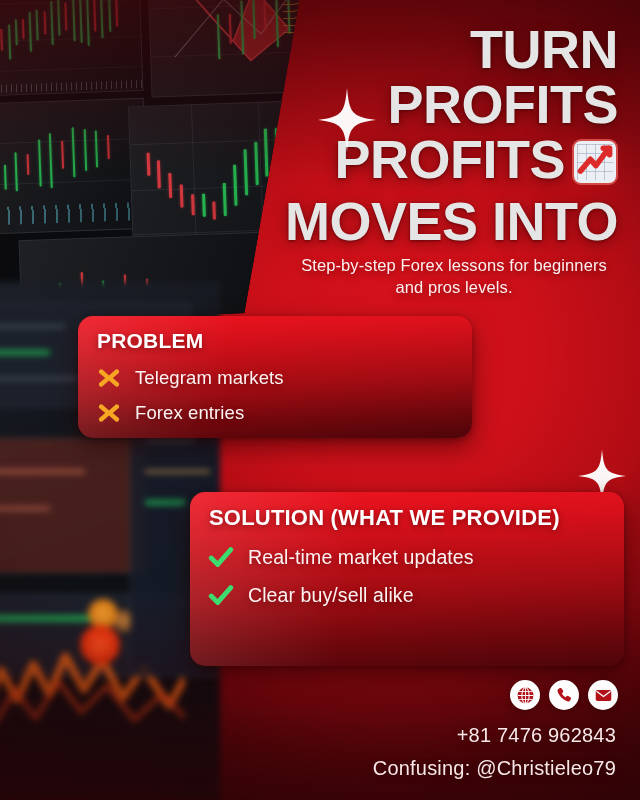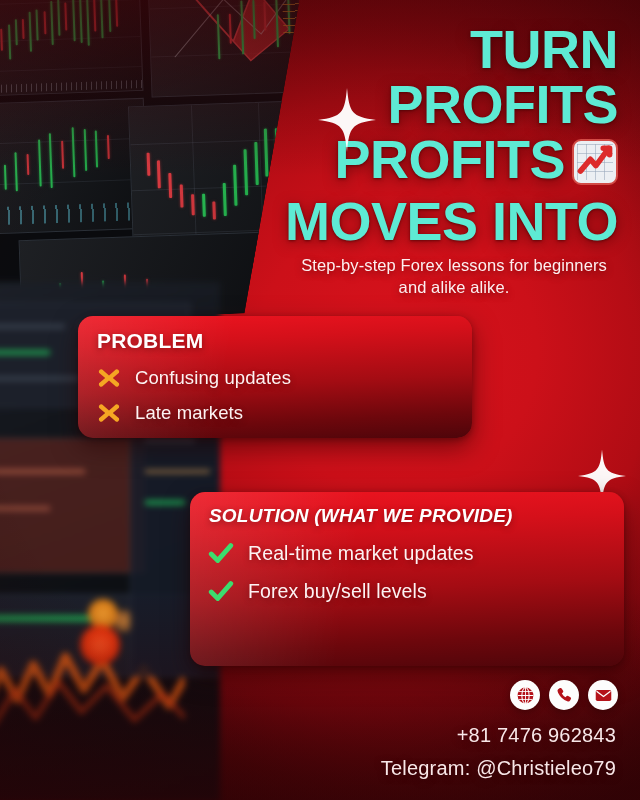--- a/index.html
+++ b/index.html
@@ -167,21 +167,21 @@
     filter: blur(1px);
   }
 
   
   .headline {
     position: absolute;
     right: 22px;
     top: 22px;
     width: 400px;
     text-align: right;
-    color: #5eead4;
+    color: #e5e5e5;
     font-weight: 900;
     font-size: 54px;
     line-height: 1.02;
     letter-spacing: -0.5px;
     text-shadow: 0 3px 14px rgba(60,0,3,0.55), 0 1px 3px rgba(50,0,2,0.6);
     z-index: 20;
   }
   .headline .ln {
     display: block;
     white-space: nowrap;
@@ -269,21 +269,21 @@
   .card-title {
     color: #ffffff;
     font-weight: 900;
     font-size: 21px;
     letter-spacing: 0.2px;
     margin: 0 0 7px 1px;
     text-shadow: 0 2px 6px rgba(40,0,2,0.45);
     position: relative;
     z-index: 2;
   }
-  .card-solution .card-title { font-size: 19px; font-style: italic; }
+  .card-solution .card-title { font-size: 22px; }
 
   .blist { position: relative; z-index: 2; }
   .bitem {
     display: flex;
     align-items: center;
     gap: 13px;
     height: 35px;
   }
   .bicon {
     flex: 0 0 auto;
@@ -519,43 +519,43 @@
     <span class="ln"><span>PROFITS</span><span class="hl-emoji"><span class="emoji-chart">
         <span class="eg"></span>
         <svg viewBox="0 0 46 46">
           <polyline points="7,33 18,20 24,27 38,8" fill="none" stroke="#dd2b2b" stroke-width="6" stroke-linecap="round" stroke-linejoin="round"></polyline>
           <polyline points="32,8 39,8 39,15" fill="none" stroke="#dd2b2b" stroke-width="6" stroke-linecap="round" stroke-linejoin="round"></polyline>
         </svg>
       </span></span></span>
     <span class="ln">MOVES INTO</span>
   </div>
 
-  <div class="subtitle">Step-by-step Forex lessons for beginners and alike alike.</div>
+  <div class="subtitle">Step-by-step Forex lessons for beginners and pros levels.</div>
 
   <div class="card card-problem">
     <div class="card-title">PROBLEM</div>
     <div class="blist">
 
       <div class="bitem">
         <span class="bicon">
           <svg width="24" height="24" viewBox="0 0 24 24">
             <path d="M5.2 3.4 L12 9.6 L18.8 3.4 a2.6 2.6 0 0 1 3.2 3.4 L15.8 12 l6.2 5.2 a2.6 2.6 0 0 1 -3.2 3.4 L12 14.4 L5.2 20.6 a2.6 2.6 0 0 1 -3.2 -3.4 L8.2 12 L2 6.8 a2.6 2.6 0 0 1 3.2 -3.4 Z" fill="#f5a623"></path>
           </svg>
         </span>
-        <span class="btext">Confusing updates</span>
+        <span class="btext">Telegram markets</span>
       </div>
 
 
       <div class="bitem">
         <span class="bicon">
           <svg width="24" height="24" viewBox="0 0 24 24">
             <path d="M5.2 3.4 L12 9.6 L18.8 3.4 a2.6 2.6 0 0 1 3.2 3.4 L15.8 12 l6.2 5.2 a2.6 2.6 0 0 1 -3.2 3.4 L12 14.4 L5.2 20.6 a2.6 2.6 0 0 1 -3.2 -3.4 L8.2 12 L2 6.8 a2.6 2.6 0 0 1 3.2 -3.4 Z" fill="#f5a623"></path>
           </svg>
         </span>
-        <span class="btext">Late markets</span>
+        <span class="btext">Forex entries</span>
       </div>
 
     </div>
   </div>
 
   <div class="card card-solution">
     <div class="card-title">SOLUTION (WHAT WE PROVIDE)</div>
     <div class="blist">
 
       <div class="bitem">
@@ -566,21 +566,21 @@
         </span>
         <span class="btext">Real-time market updates</span>
       </div>
 
       <div class="bitem">
         <span class="bicon">
           <svg width="27" height="27" viewBox="0 0 28 28">
             <path d="M3.5 14.5 L10.5 21.5 L24.5 5.5" fill="none" stroke="#3ddc6e" stroke-width="5.2" stroke-linecap="round" stroke-linejoin="round"></path>
           </svg>
         </span>
-        <span class="btext">Forex buy/sell levels</span>
+        <span class="btext">Clear buy/sell alike</span>
       </div>
 
 
     </div>
   </div>
 
   <div class="contact-icons">
 
     <span class="cicon">
       <svg width="19" height="19" viewBox="0 0 24 24">
@@ -602,15 +602,15 @@
     <span class="cicon">
       <svg width="19" height="19" viewBox="0 0 24 24">
         <rect x="2.2" y="5.2" width="19.6" height="13.6" rx="2.2" fill="#b4121a"></rect>
         <path d="M3.2 6.6 L12 13.2 L20.8 6.6" fill="none" stroke="#ffffff" stroke-width="1.7" stroke-linejoin="round"></path>
       </svg>
     </span>
 
   </div>
 
   <div class="phone-line">+81 7476 962843</div>
-  <div class="telegram-line">Telegram: @Christieleo79</div>
+  <div class="telegram-line">Confusing: @Christieleo79</div>
 
 </div>
 
 </body></html>

